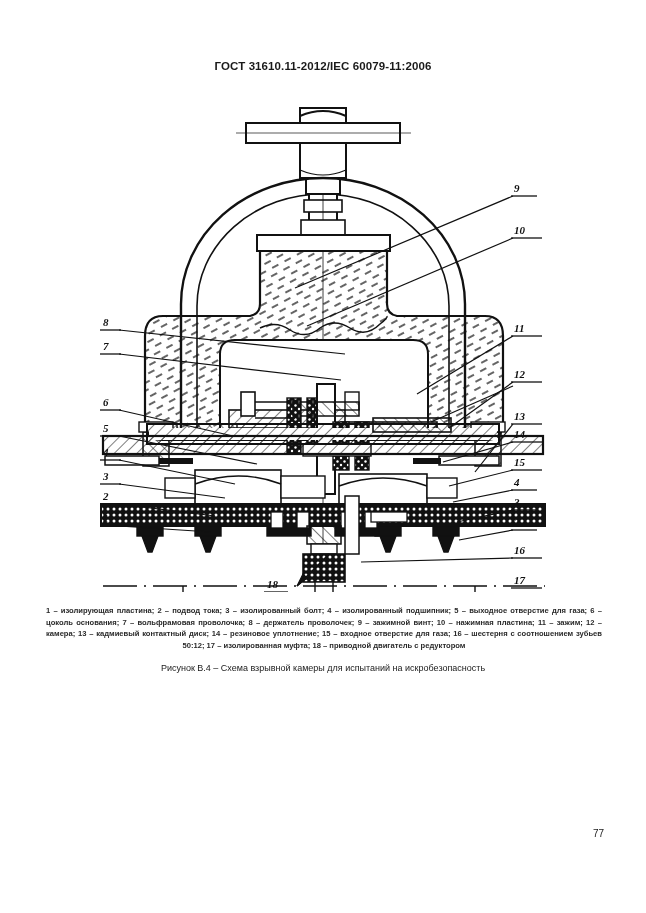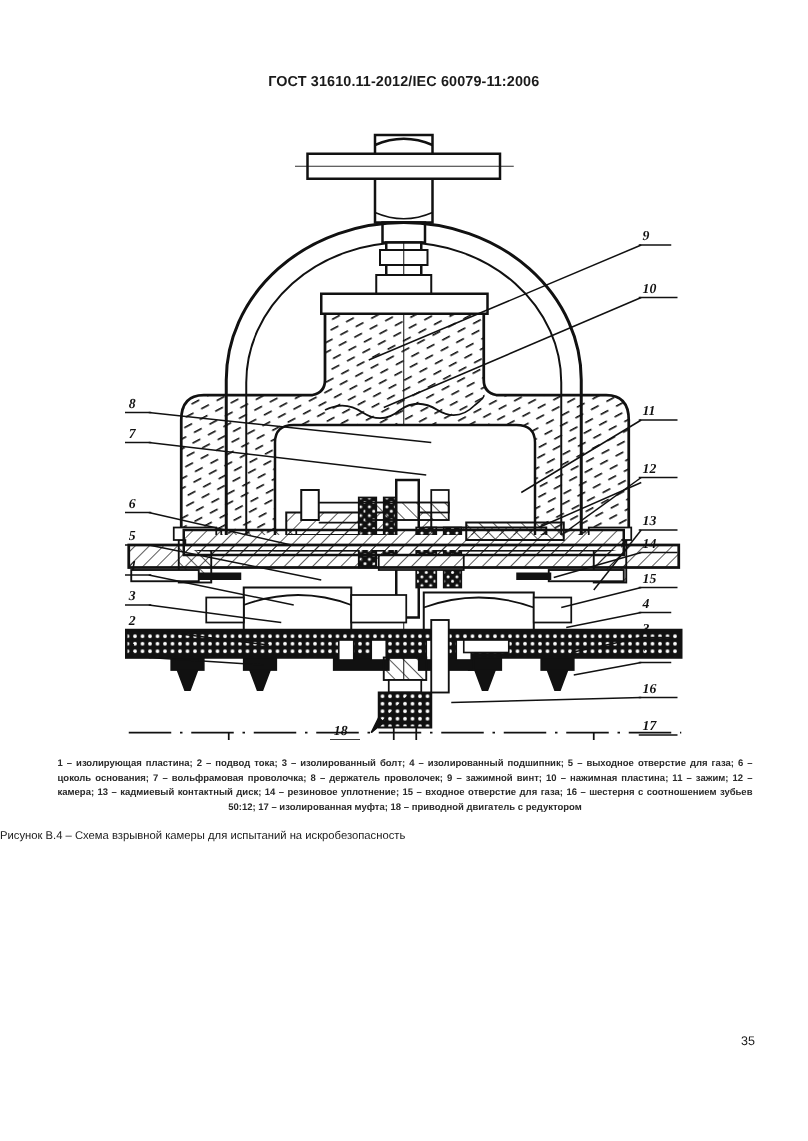--- a/index.html
+++ b/index.html
@@ -53,21 +53,21 @@
     color: #2a2a2a;
     text-align: justify;
     text-align-last: center;
     font-weight: bold;
   }
   .caption {
     position: absolute;
     left: 0;
     top: 663px;
     width: 646px;
-    text-align: left;
+    text-align: center;
     font-size: 9px;
     color: #1a1a1a;
   }
   .page-number {
     position: absolute;
     right: 42px;
     top: 828px;
     font-size: 10px;
     color: #1a1a1a;
   }
@@ -365,15 +365,15 @@
 
   <div class="legend">
     <span>1 – изолирующая пластина; 2 – подвод тока; 3 – изолированный болт; 4 – изолированный подшипник; 5 – выходное отверстие</span>
     <span>для газа; 6 – цоколь основания; 7 – вольфрамовая проволочка; 8 – держатель проволочек; 9 – зажимной винт; 10 – нажимная</span>
     <span>пластина; 11 – зажим; 12 – камера; 13 – кадмиевый контактный диск; 14 – резиновое уплотнение; 15 – входное отверстие для</span>
     <span>газа; 16 – шестерня с соотношением зубьев 50:12; 17 – изолированная муфта; 18 – приводной двигатель с редуктором</span>
   </div>
 
   <div class="caption">Рисунок В.4 – Схема взрывной камеры для испытаний на искробезопасность</div>
 
-  <div class="page-number">35</div>
+  <div class="page-number">77</div>
 
 </div>
 
 </body></html>

